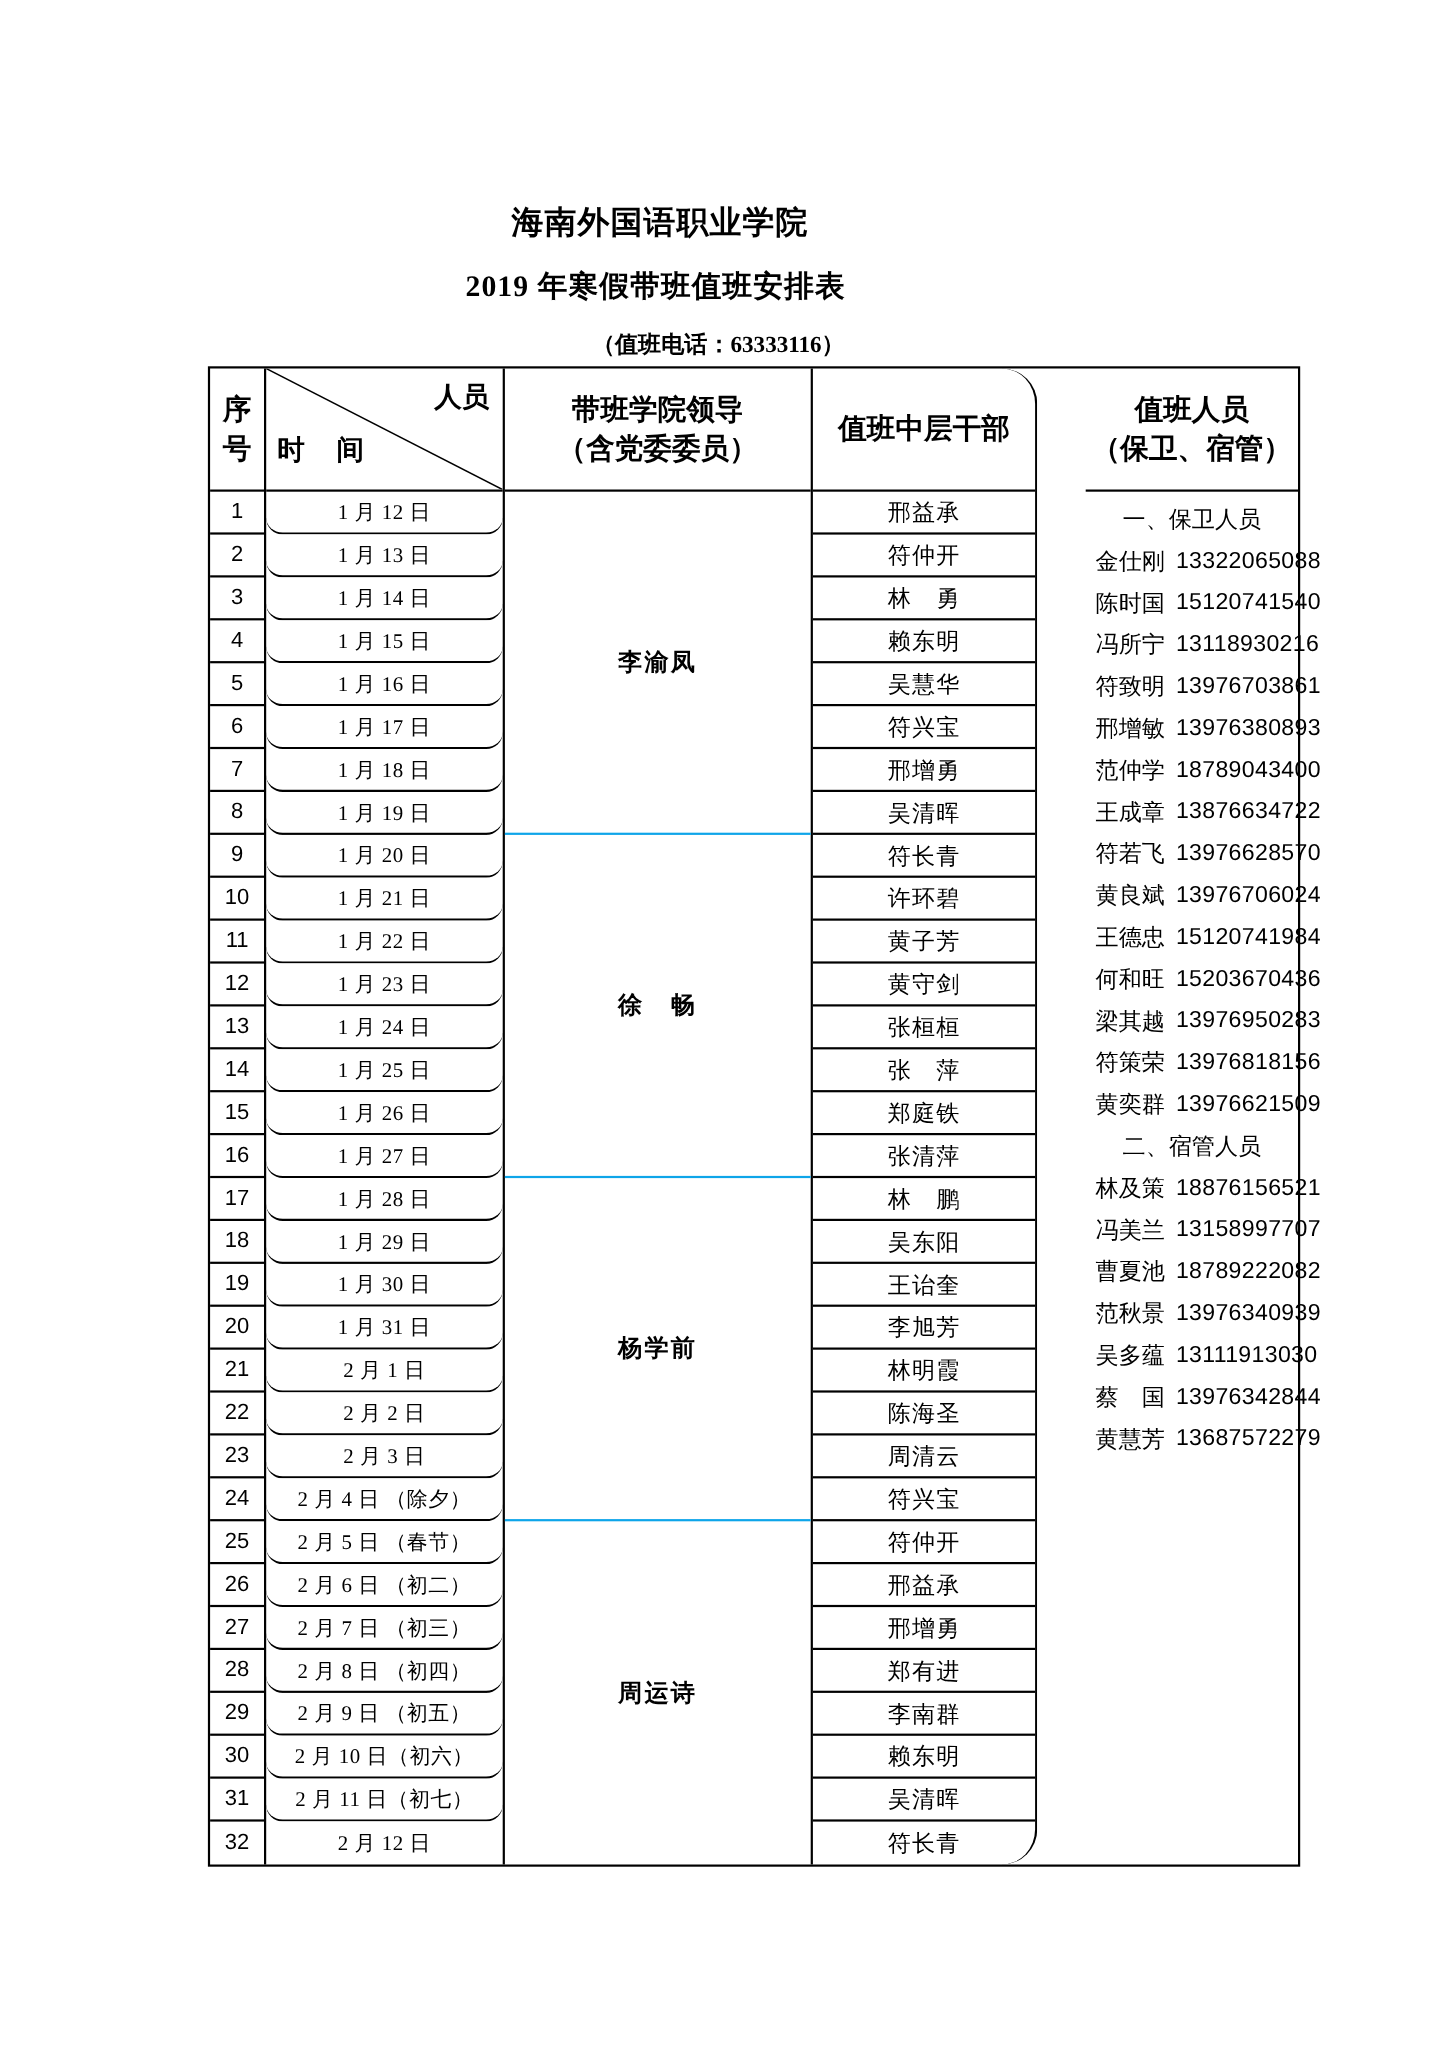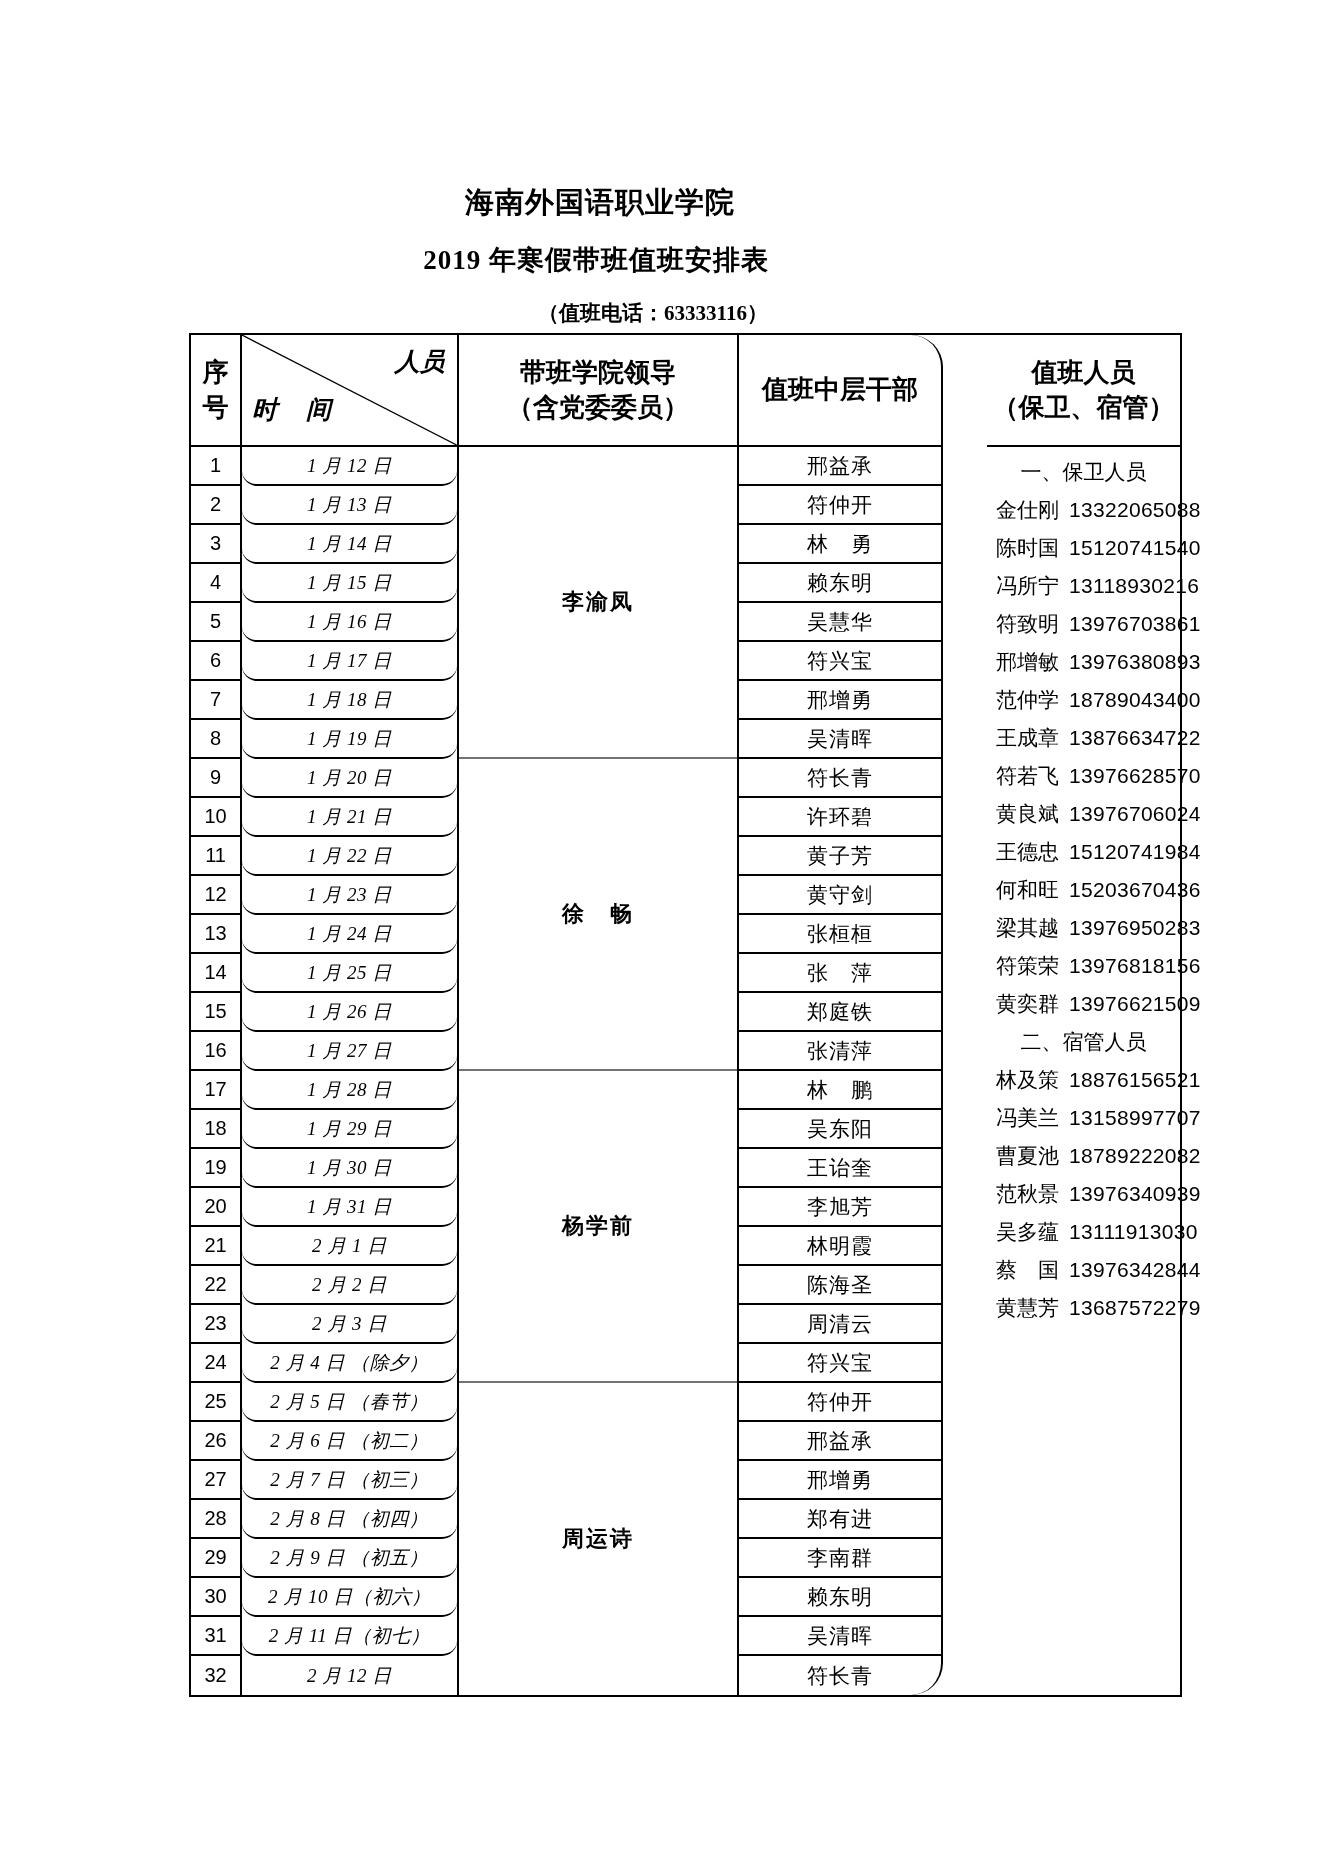--- a/index.html
+++ b/index.html
@@ -3,29 +3,29 @@
 <meta charset="utf-8">
 <style>
   html,body{margin:0;padding:0;background:#fff;}
   body{width:1322px;height:1871px;position:relative;font-family:"Liberation Serif","DejaVu Serif",serif;color:#000;overflow:hidden;}
   .title1{position:absolute;top:183px;left:0;width:1200px;text-align:center;font-size:29px;font-weight:600;letter-spacing:1px;}
   .title2{position:absolute;top:242px;left:0;width:1192px;text-align:center;font-size:27px;font-weight:700;letter-spacing:1px;}
   .phone{position:absolute;top:299px;left:0;width:1306px;text-align:center;font-size:21px;font-weight:700;}
   .tbl{position:absolute;left:189px;top:333px;width:989px;height:1360px;border:2px solid #000;display:flex;box-sizing:content-box;}
   .col{display:flex;flex-direction:column;box-sizing:border-box;border-right:2px solid #000;}
   .col:last-child{border-right:none;}
-  .col1{width:52px;}.col2{width:221px;font-style:italic;}.col3{width:286px;}.col4{width:208px;border-radius:32px;}.col5{width:237px;flex:1;padding-left:44px;}
+  .col1{width:52px;}.col2{width:221px;}.col3{width:286px;}.col4{width:208px;border-radius:32px;}.col5{width:237px;flex:1;padding-left:44px;}
   .hc{height:112px;box-sizing:border-box;border-bottom:2px solid #000;display:flex;align-items:center;justify-content:center;
       font-size:26px;font-weight:700;white-space:pre-line;text-align:center;line-height:1.35;}
   .c{height:39px;box-sizing:border-box;border-bottom:2px solid #000;display:flex;align-items:center;justify-content:center;white-space:nowrap;}
   .col .c:last-child{border-bottom:none;}
   .num{font-family:"Liberation Sans","DejaVu Sans",sans-serif;font-size:20px;}
   .date{font-size:19px;letter-spacing:0.5px;border-radius:15px;}
   .cadre{font-size:21px;letter-spacing:1px;}
-  .leader{height:312px;box-sizing:border-box;border-bottom:2px solid #737373;display:flex;align-items:center;justify-content:center;
+  .leader{height:312px;box-sizing:border-box;border-bottom:2px solid #0ea5e9;display:flex;align-items:center;justify-content:center;
       font-size:22px;font-weight:700;letter-spacing:2px;}
   .col3 .leader:last-child{border-bottom:none;}
   .diagcell{position:relative;}
   .diag{position:absolute;left:0;top:0;width:100%;height:100%;}
   .pl{position:absolute;top:10px;right:12px;font-size:25px;font-weight:700;}
   .tl{position:absolute;bottom:18px;left:10px;font-size:25px;font-weight:700;letter-spacing:2px;}
   .duty{height:1248px;box-sizing:border-box;display:flex;flex-direction:column;padding-top:6px;}
   .dl{height:38px;display:flex;align-items:center;padding-left:9px;font-size:21px;box-sizing:border-box;}
   .dl.sec{justify-content:center;padding-left:0;}
   .dn{display:inline-block;min-width:66px;margin-right:7px;}

